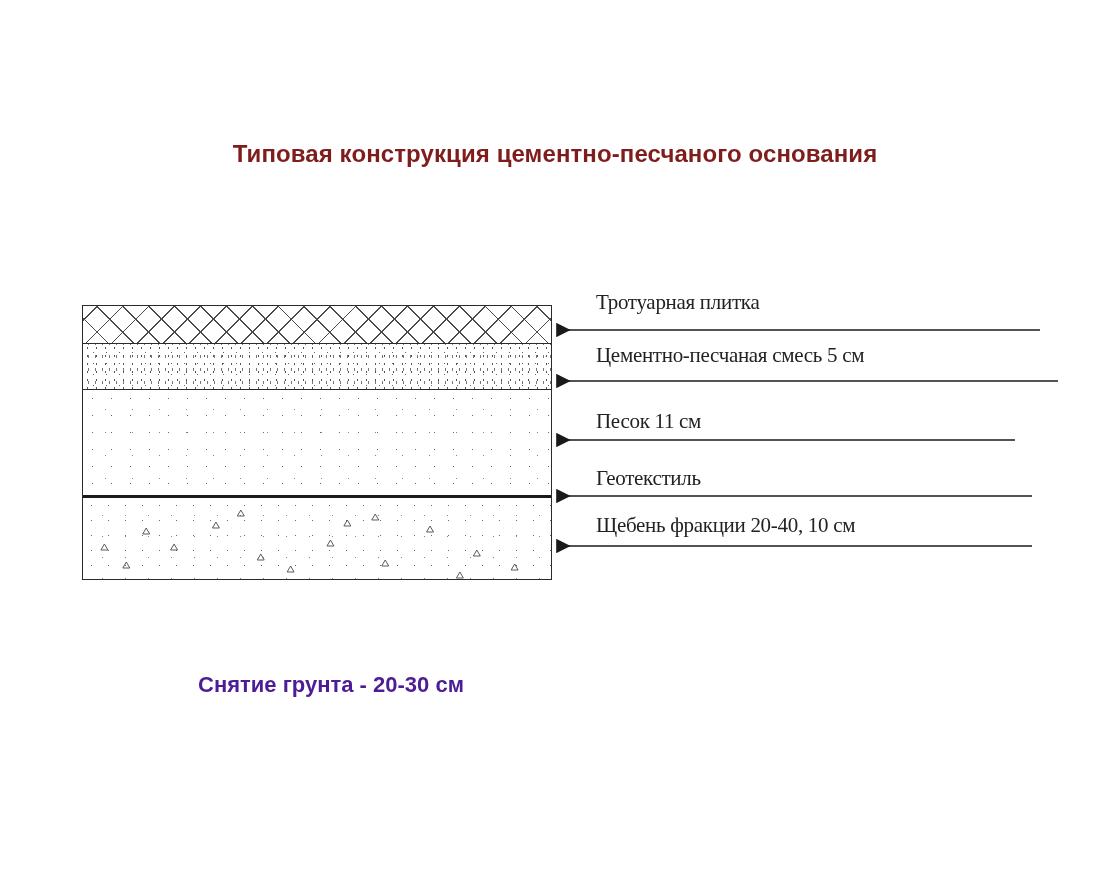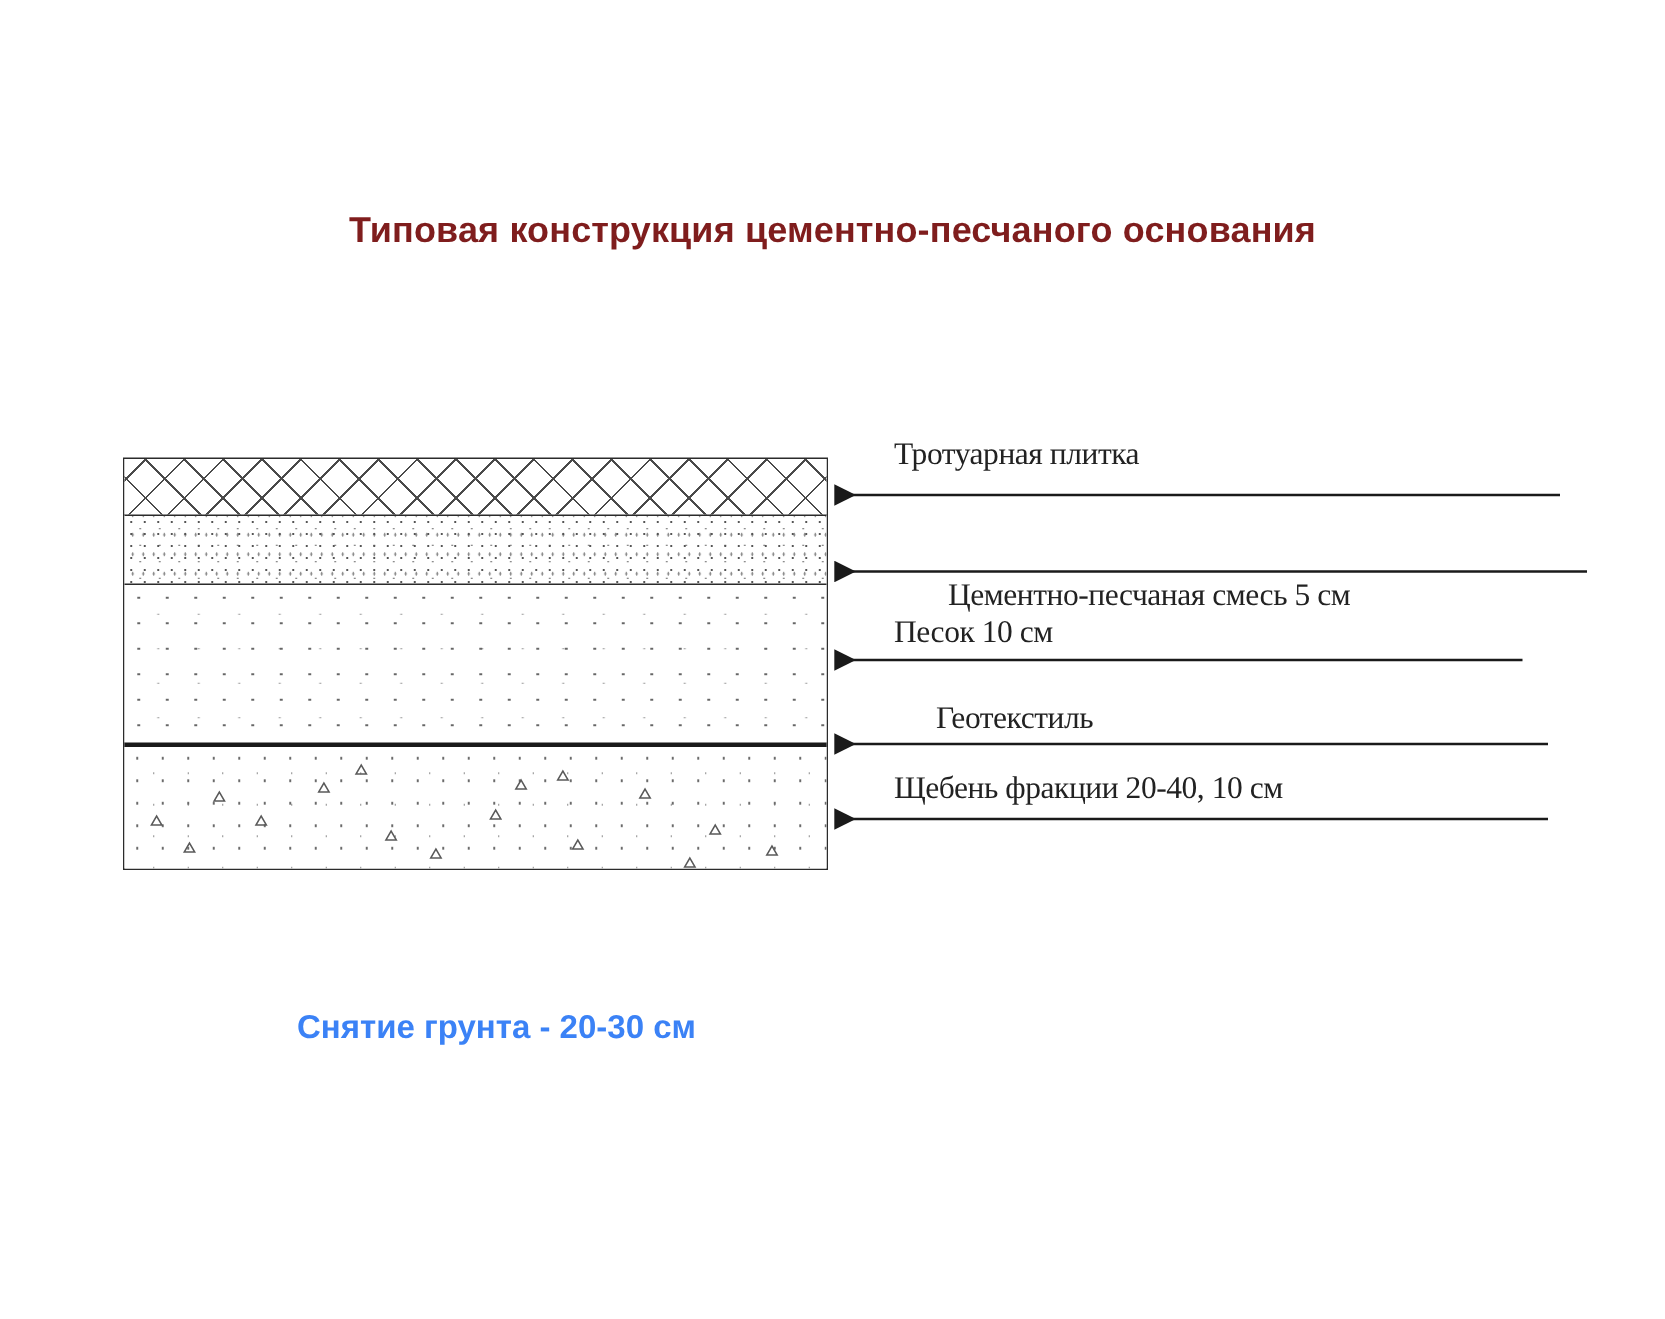--- a/index.html
+++ b/index.html
@@ -34,21 +34,21 @@
     color: #7f1d1d;
   }
 
   
   .footer-note {
     position: absolute;
     left: 198px;
     top: 672px;
     font-size: 22px;
     font-weight: bold;
-    color: #3b82f6;
+    color: #4c1d95;
   }
 
   
   .stack {
     position: absolute;
     left: 82px;
     top: 305px;
     width: 470px;
     height: 275px;
     border: 1.5px solid #2b2b2b;
@@ -138,23 +138,23 @@
 
   .label {
     position: absolute;
     font-family: Liberation Serif, serif;
     font-size: 21px;
     letter-spacing: -0.3px;
     color: #222222;
     white-space: nowrap;
   }
   .label-tiles      { left: 596px; top: 290px; }
-  .label-mix        { left: 632px; top: 343px; margin-top: 41px; }
+  .label-mix        { left: 596px; top: 343px; }
   .label-sand       { left: 596px; top: 409px; }
-  .label-geo        { left: 596px; top: 466px; margin-left: 28px; }
+  .label-geo        { left: 596px; top: 466px; }
   .label-gravel     { left: 596px; top: 513px; }
 </style>
 </head>
 <body>
 
 <div class="page">
 
   <div class="title">Типовая конструкция цементно-песчаного основания</div>
 
   <div class="stack">
@@ -203,21 +203,21 @@
       <line x1="1015" y1="440" x2="557" y2="440"></line>
       <line x1="1032" y1="496" x2="557" y2="496"></line>
       <line x1="1032" y1="546" x2="557" y2="546"></line>
     </g>
   </svg>
 
   <div class="label label-tiles">Тротуарная плитка</div>
 
   <div class="label label-mix">Цементно-песчаная смесь 5 см</div>
 
-  <div class="label label-sand">Песок 10 см</div>
+  <div class="label label-sand">Песок 11 см</div>
 
   <div class="label label-geo">Геотекстиль</div>
 
   <div class="label label-gravel">Щебень фракции 20-40, 10 см</div>
 
   <div class="footer-note">Снятие грунта - 20-30 см</div>
 
 </div>
 
 </body></html>

